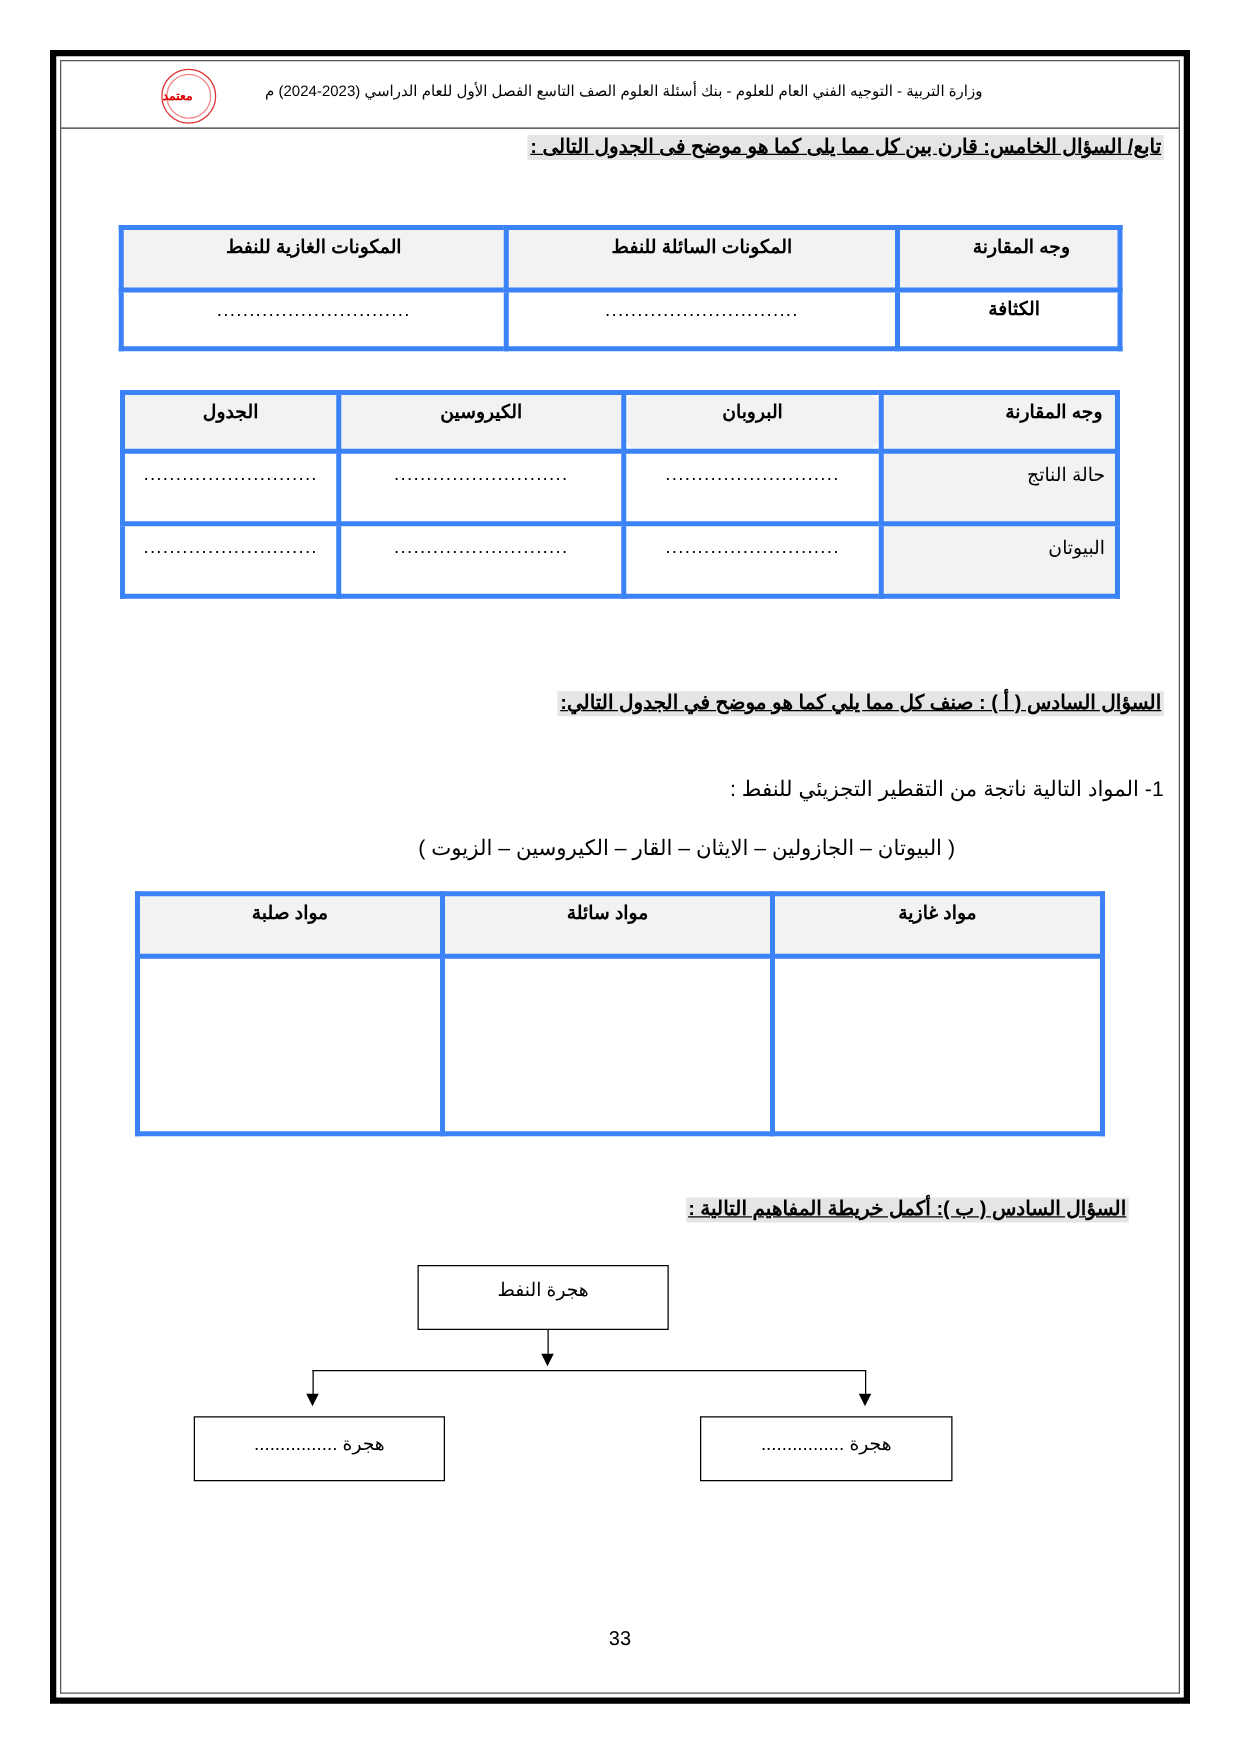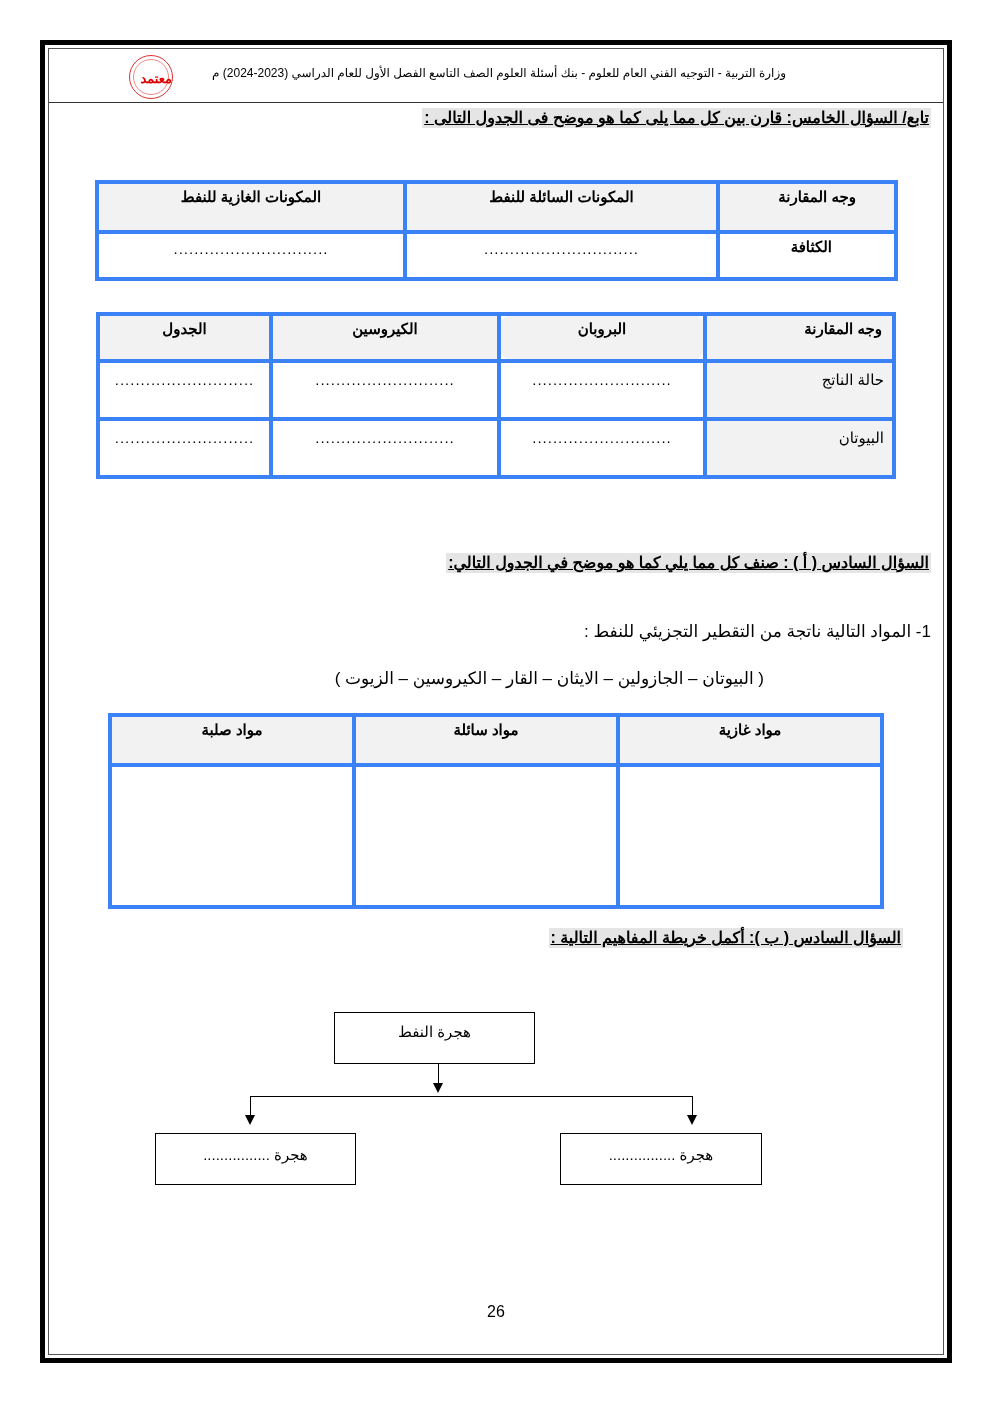--- a/index.html
+++ b/index.html
@@ -3,21 +3,21 @@
   <meta charset="utf-8">
   <style>
     html, body { margin:0; padding:0; background:#ffffff; }
     body { width:992px; height:1403px; position:relative; font-family:"Liberation Sans", sans-serif; color:#000; overflow:hidden; }
     .frame-outer { position:absolute; left:40px; top:40px; width:912px; height:1323px; box-sizing:border-box; border:5px solid #000; }
     .frame-inner { position:absolute; left:48px; top:48px; width:896px; height:1307px; box-sizing:border-box; border:1px solid #555; }
     .header { position:absolute; left:49px; top:49px; width:894px; height:53px; border-bottom:1px solid #333; }
     .header-text { position:absolute; right:157px; top:17px; font-size:12px; direction:rtl; white-space:nowrap; }
     .stamp { position:absolute; left:129px; top:55px; width:44px; height:44px; border-radius:50%; border:1.5px solid #d33; box-sizing:border-box; }
     .stamp::before { content:""; position:absolute; left:3px; top:3px; right:3px; bottom:3px; border-radius:50%; border:1px solid #e88; }
-    .stamp-label { position:absolute; left:0; right:0; top:15px; text-align:right; font-size:13px; font-weight:bold; color:#d00; direction:rtl; }
+    .stamp-label { position:absolute; left:0; right:0; top:15px; text-align:left; font-size:10px; font-weight:bold; color:#d00; direction:rtl; }
     .qtitle { position:absolute; direction:rtl; font-weight:bold; font-size:16px; background:#e5e5e5; text-decoration:underline; white-space:nowrap; padding:0 2px; line-height:20px; }
     .plain { position:absolute; direction:rtl; font-size:17px; white-space:nowrap; }
     table.grid { position:absolute; border-collapse:collapse; direction:rtl; }
     table.grid td { border:4px solid #3b82f6; vertical-align:top; text-align:center; font-size:15px; }
     table.grid tr.head td { background:#f2f2f2; font-weight:bold; }
     td.rowlabel { background:#f2f2f2; text-align:right !important; padding-right:8px; }
     .dots { letter-spacing:1px; }
     .box { position:absolute; border:1px solid #000; box-sizing:border-box; background:#fff; direction:rtl; font-size:15px; text-align:center; }
     .line { position:absolute; background:#000; }
     .arrowhead { position:absolute; width:0; height:0; border-left:5px solid transparent; border-right:5px solid transparent; border-top:10px solid #000; }
@@ -88,34 +88,34 @@
     <td style="padding-top:4px;">مواد صلبة</td>
   </tr>
   <tr style="height:142px;">
     <td></td>
     <td></td>
     <td></td>
   </tr>
 </tbody>
   </table>
 
-<div class="qtitle" style="right:89px; top:928px;">السؤال السادس ( ب ): أكمل خريطة المفاهيم التالية :</div>
+<div class="qtitle" style="right:89px; top:958px;">السؤال السادس ( ب ): أكمل خريطة المفاهيم التالية :</div>
 
 <div class="box" style="left:334px; top:1012px; width:201px; height:52px; font-weight:normal; padding-top:10px;">
   <span>هجرة النفط</span>
 </div>
 
 <div class="line" style="left:438px; top:1064px; width:1px; height:20px;"></div>
 <div class="arrowhead" style="left:433px; top:1083px;"></div>
 <div class="line" style="left:250px; top:1096px; width:443px; height:1px;"></div>
 <div class="line" style="left:250px; top:1096px; width:1px; height:20px;"></div>
 <div class="arrowhead" style="left:245px; top:1115px;"></div>
 <div class="line" style="left:692px; top:1096px; width:1px; height:20px;"></div>
 <div class="arrowhead" style="left:687px; top:1115px;"></div>
 
 <div class="box" style="left:560px; top:1133px; width:202px; height:52px; padding-top:12px;">
   <span>هجرة ................</span>
 </div>
 <div class="box" style="left:155px; top:1133px; width:201px; height:52px; padding-top:12px;">
   <span>هجرة ................</span>
 </div>
 
-<div class="pagenum">26</div>
+<div class="pagenum">33</div>
 
 </body></html>

